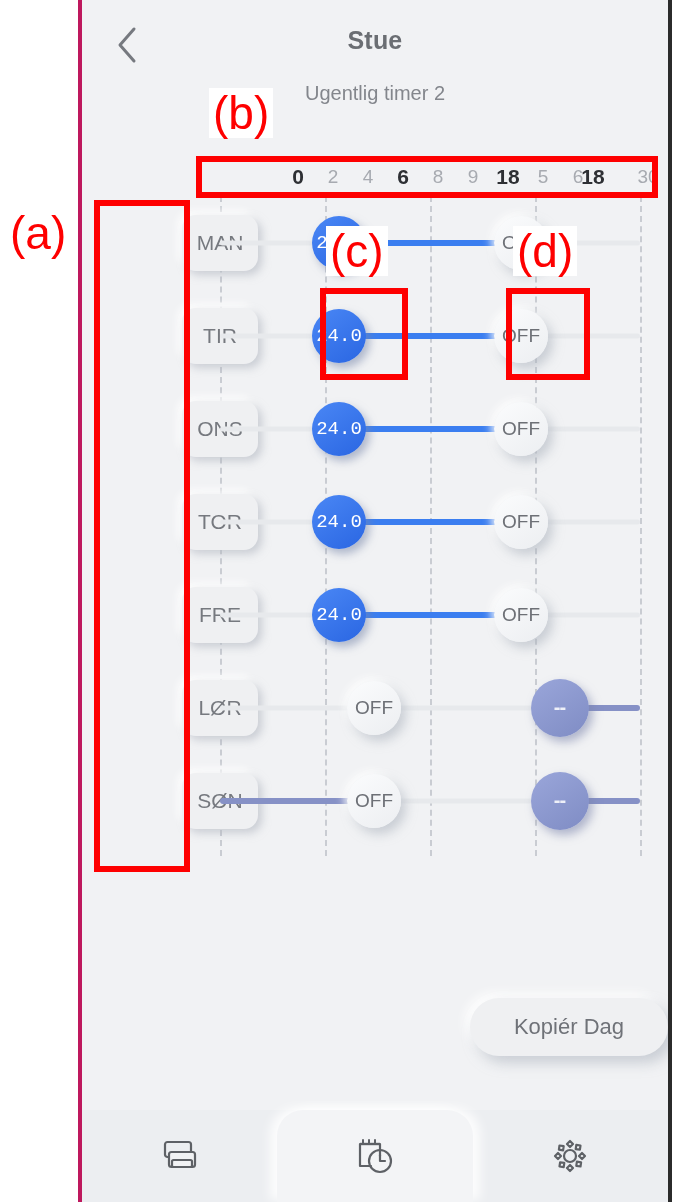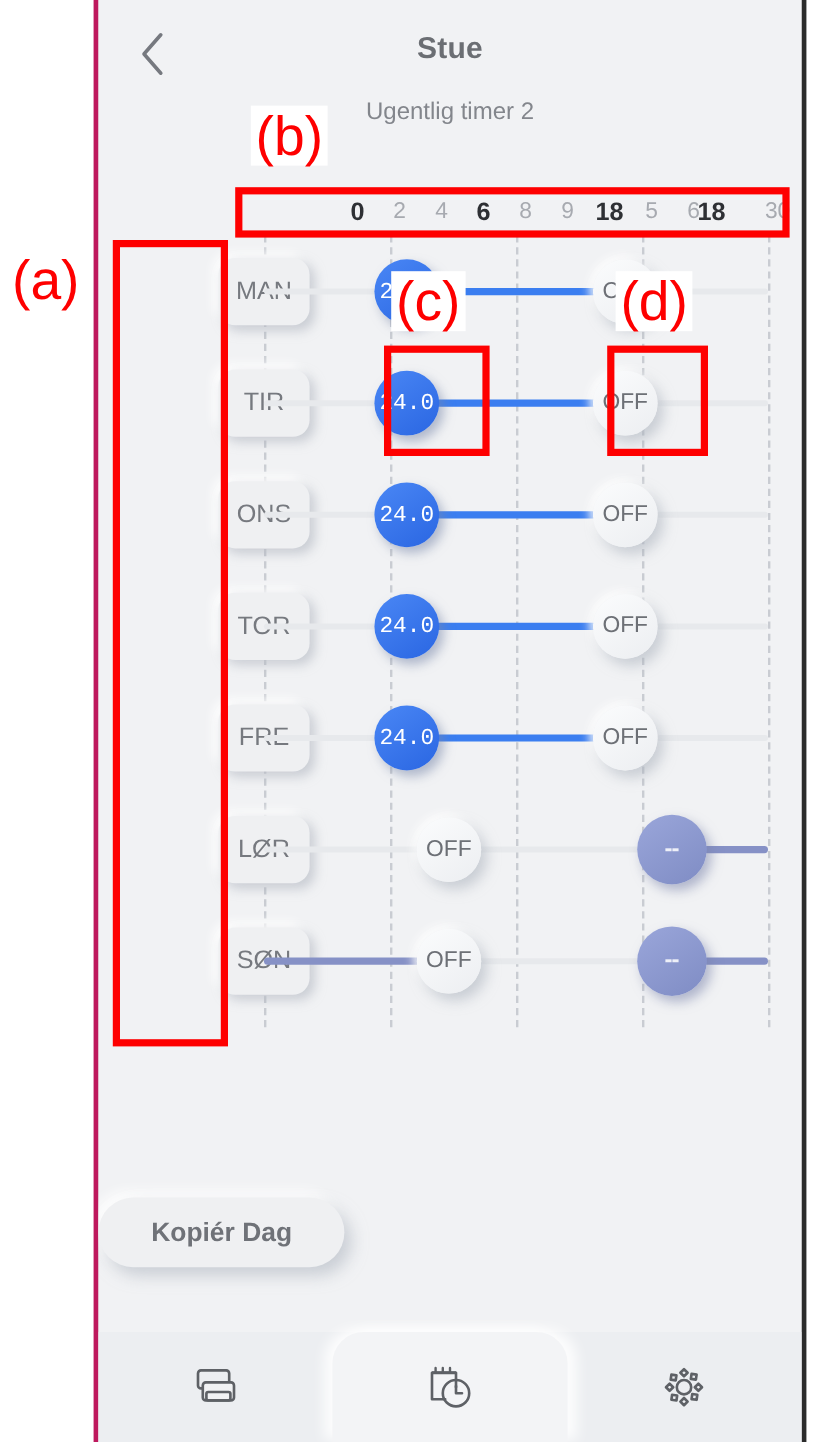--- a/index.html
+++ b/index.html
@@ -117,21 +117,21 @@
     width:58px;height:58px;
     background:linear-gradient(145deg,#9aa6da,#7f8cc4);
     color:#eef0f8;
     font-size:20px;font-weight:bold;letter-spacing:-1px;
     box-shadow:4px 5px 10px rgba(120,130,170,.55);
   }
 
   
   .copy-wrap{
     position:absolute;left:0;top:998px;width:100%;
-    display:flex;justify-content:flex-start;font-weight:bold;
+    display:flex;justify-content:flex-end;
   }
   .copy-btn{
     padding:16px 44px;border-radius:30px;
     background:#eff0f2;
     font-size:22px;color:#6f7278;
     box-shadow:6px 7px 13px rgba(170,176,188,.55), -5px -5px 11px rgba(255,255,255,.95);
     cursor:pointer;
   }
 
   

